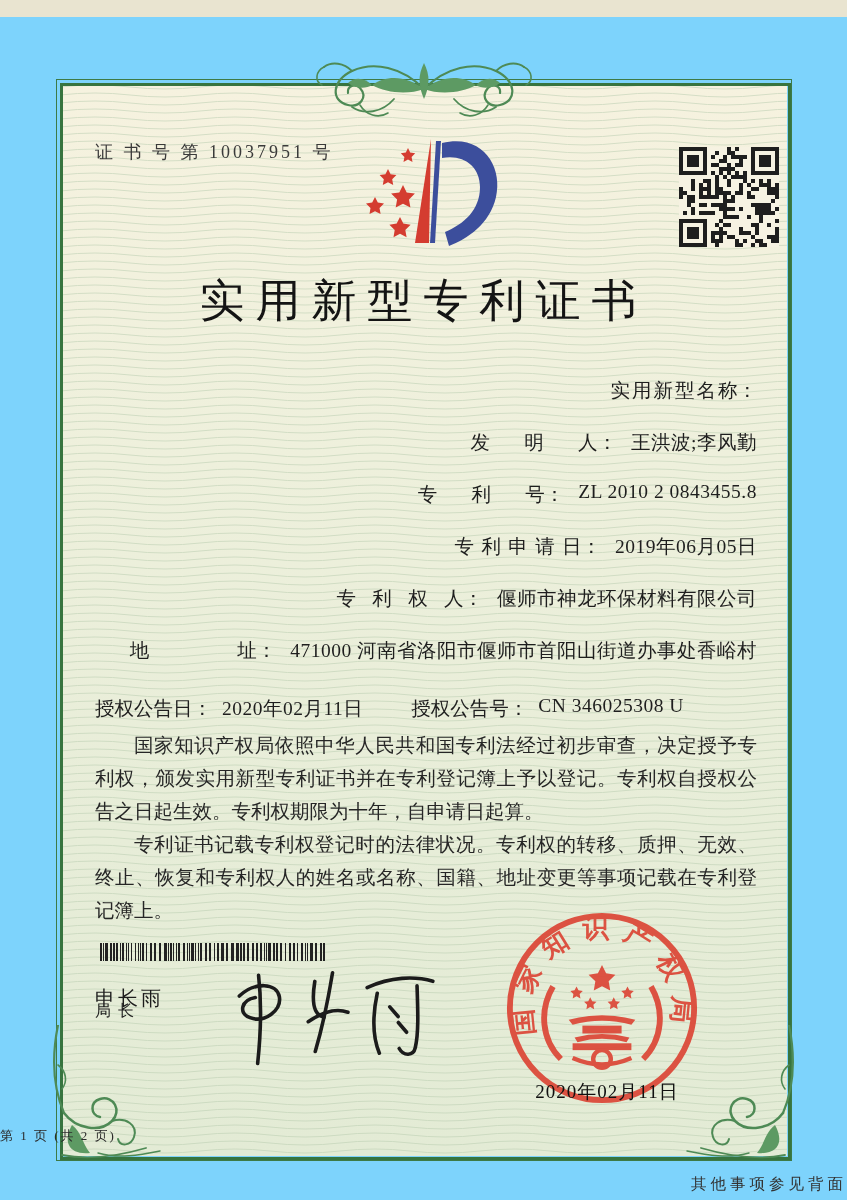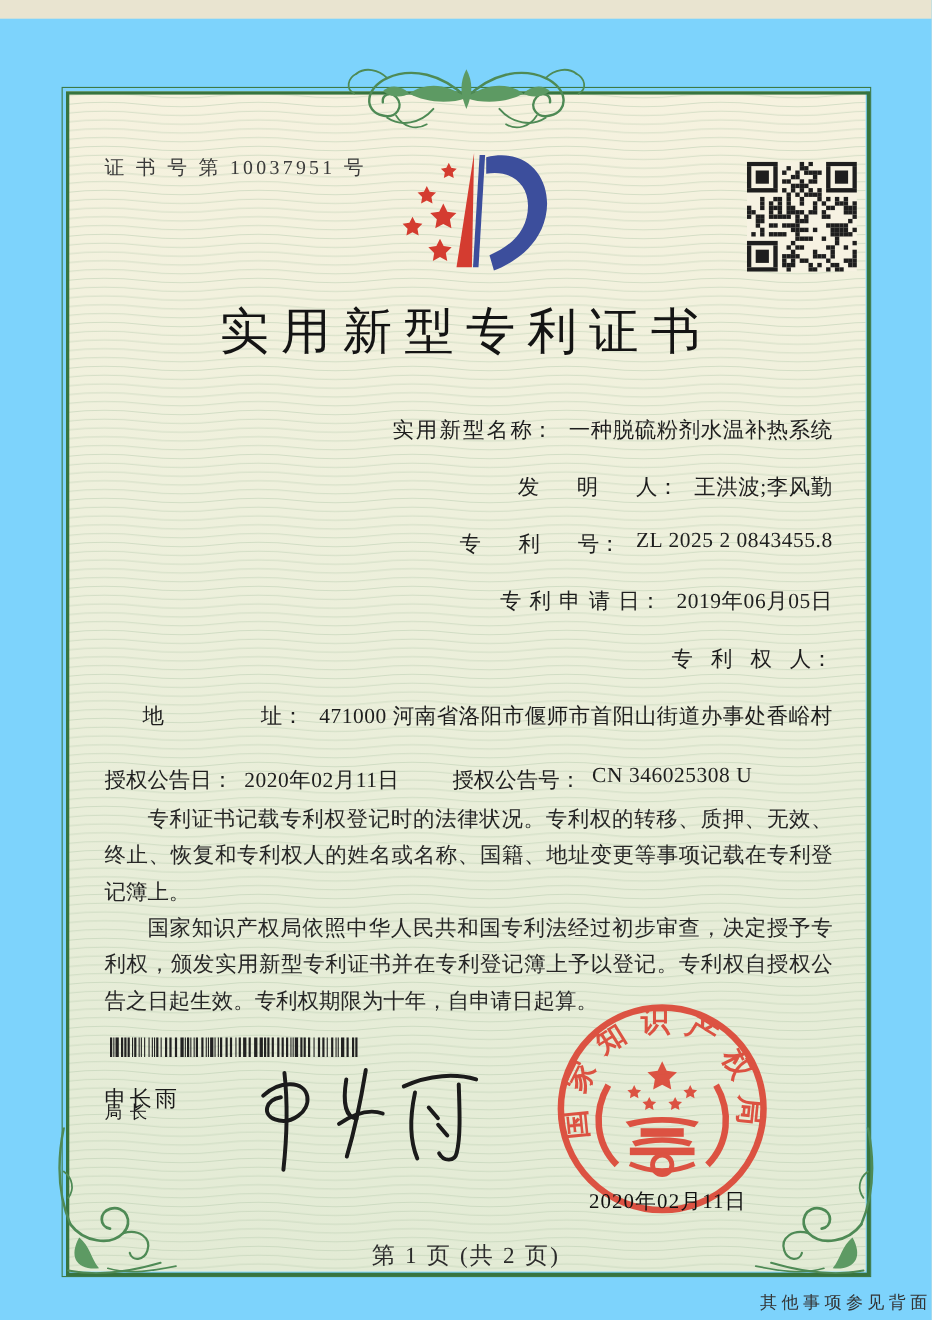--- a/index.html
+++ b/index.html
@@ -43,22 +43,22 @@
   .barcode{position:absolute;left:100px;top:926px;}
 
   .director-title{position:absolute;left:95px;top:984px;font-size:16px;letter-spacing:7px;color:#1c1c1c;}
   .director-name{position:absolute;left:95px;top:968px;font-size:20px;letter-spacing:3px;color:#1c1c1c;}
   .signature{position:absolute;left:212px;top:942px;}
 
   .seal{position:absolute;left:504px;top:893px;opacity:.92;}
   .seal-date{position:absolute;left:512px;top:1062px;width:190px;text-align:center;
     font-size:19px;letter-spacing:1px;color:#101010;z-index:5;}
 
-  .page-number{position:absolute;left:0;width:100%;top:1110px;text-align:center;
-    font-size:21px;letter-spacing:2px;color:#2b2b2b;}
+  .page-number{position:absolute;left:0;width:100%;top:1110px;
+    font-size:13px;letter-spacing:2px;color:#2b2b2b;}
   .back-note{position:absolute;left:0;width:100%;top:1157px;text-align:right;
     font-size:15.5px;letter-spacing:4px;color:#333;}
 </style>
 </head>
 <body>
 
 <div class="page">
 
   <div class="inner-bg">
     <svg width="727" height="1073">
@@ -334,40 +334,40 @@
         <rect x="84" y="96" width="4" height="4"></rect>
       </g>
   </svg>
 
   <h1 class="title">实用新型专利证书</h1>
 
   <div class="fields">
     <div class="field-row">
       <span class="flabel">实用新型名称</span>
         <span class="fcolon">：</span>
-      <span class="fvalue">一种脱硫粉剂水温补热系统</span>
     </div>
     <div class="field-row">
       <span class="flabel">发明人</span>
         <span class="fcolon">：</span>
       <span class="fvalue">王洪波;李风勤</span>
     </div>
     <div class="field-row">
       <span class="flabel">专利号</span>
         <span class="fcolon">：</span>
-      <span class="fvalue">ZL 2025 2 0843455.8</span>
+      <span class="fvalue">ZL 2010 2 0843455.8</span>
     </div>
     <div class="field-row">
       <span class="flabel">专利申请日</span>
         <span class="fcolon">：</span>
       <span class="fvalue">2019年06月05日</span>
     </div>
     <div class="field-row">
       <span class="flabel">专利权人</span>
         <span class="fcolon">：</span>
+      <span class="fvalue">偃师市神龙环保材料有限公司</span>
     </div>
     <div class="field-row">
       <span class="flabel">地址</span>
         <span class="fcolon">：</span>
       <span class="fvalue">471000 河南省洛阳市偃师市首阳山街道办事处香峪村</span>
     </div>
     <div class="grant-row">
       <span class="pair">
         <span>授权公告日</span>
           <span>：</span>
@@ -375,22 +375,22 @@
       </span>
       <span class="pair second">
         <span>授权公告号</span>
           <span>：</span>
         <span class="fvalue">CN 346025308 U</span>
       </span>
     </div>
   </div>
 
   <div class="paragraphs">
+    <p>国家知识产权局依照中华人民共和国专利法经过初步审查，决定授予专利权，颁发实用新型专利证书并在专利登记簿上予以登记。专利权自授权公告之日起生效。专利权期限为十年，自申请日起算。</p>
     <p>专利证书记载专利权登记时的法律状况。专利权的转移、质押、无效、终止、恢复和专利权人的姓名或名称、国籍、地址变更等事项记载在专利登记簿上。</p>
-    <p>国家知识产权局依照中华人民共和国专利法经过初步审查，决定授予专利权，颁发实用新型专利证书并在专利登记簿上予以登记。专利权自授权公告之日起生效。专利权期限为十年，自申请日起算。</p>
   </div>
 
   <svg class="barcode" width="228" height="18" viewBox="0 0 228 18">
     <g id="barcode-bars" fill="#222">
         <rect x="0" y="0" width="2" height="18"></rect>
         <rect x="3" y="0" width="1" height="18"></rect>
         <rect x="5" y="0" width="3" height="18"></rect>
         <rect x="10" y="0" width="2" height="18"></rect>
         <rect x="13" y="0" width="2" height="18"></rect>
         <rect x="16" y="0" width="2" height="18"></rect>

